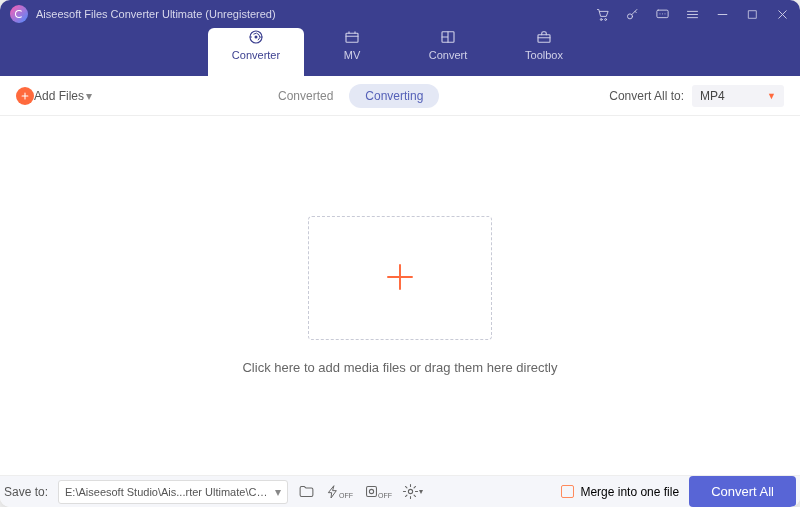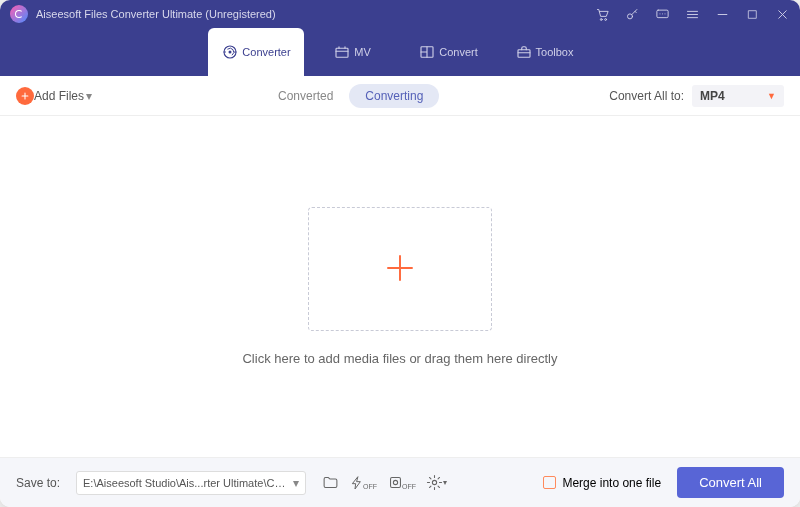--- a/index.html
+++ b/index.html
@@ -6,44 +6,44 @@
 body { background: #f0f0f0; display: flex; align-items: center; justify-content: center; height: 507px; }
 .window { width: 800px; height: 507px; background: #fff; border-radius: 10px; overflow: hidden; display: flex; flex-direction: column; box-shadow: 0 2px 8px rgba(0,0,0,0.1); }
 .titlebar { background: #3b3f8f; height: 76px; position: relative; color: #d0d0e8; }
 .titlebar-top { display: flex; align-items: center; height: 28px; padding: 0 10px; }
 .app-logo { width: 18px; height: 18px; border-radius: 50%; background: linear-gradient(135deg, #ff5db1, #4a8cff); margin-right: 8px; position: relative; }
 .app-logo::after { content: ""; position: absolute; inset: 5px; border: 1.5px solid #fff; border-radius: 50%; border-right-color: transparent; }
 .app-title { font-size: 11px; color: #d8d8ec; flex: 1; }
 .win-controls { display: flex; gap: 14px; align-items: center; }
 .win-controls > span { width: 16px; height: 16px; display: flex; align-items: center; justify-content: center; cursor: pointer; color: #d0d0e8; }
 .tabs { display: flex; justify-content: center; align-items: flex-end; height: 48px; gap: 0; }
-.tab { display: flex; flex-direction: row; align-items: center; justify-content: center; gap: 3px; width: 96px; height: 48px; cursor: pointer; color: #d0d0e8; border-top-left-radius: 6px; border-top-right-radius: 6px; }
+.tab { display: flex; flex-direction: column; align-items: center; justify-content: flex-start; gap: 3px; width: 96px; height: 48px; cursor: pointer; color: #d0d0e8; border-top-left-radius: 6px; border-top-right-radius: 6px; }
 .tab.active { background: #fff; color: #3b3f8f; }
 .tab-icon { width: 18px; height: 18px; display: flex; align-items: center; justify-content: center; }
 .tab-label { font-size: 11px; }
 .toolbar { display: flex; align-items: center; height: 40px; padding: 0 16px; border-bottom: 1px solid #eee; }
 .add-btn { display: flex; align-items: center; gap: 0; cursor: pointer; }
 .plus-circ { width: 18px; height: 18px; border-radius: 50%; background: #ff6a3d; display: flex; align-items: center; justify-content: center; color: #fff; }
 .plus-circ svg { width: 10px; height: 10px; }
 .add-label { color: #555; }
 .chev-sm { color: #888; margin-left: 2px; }
 .status-tabs { margin: 0 auto; display: flex; gap: 0; }
 .status-tab { padding: 5px 16px; border-radius: 12px; color: #888; cursor: pointer; }
 .status-tab.active { background: #e4e8f5; color: #5561b8; }
 .convert-all { display: flex; align-items: center; gap: 8px; }
 .convert-all-label { color: #555; }
-.format-select { background: #f3f3f7; border-radius: 3px; padding: 4px 8px; width: 92px; display: flex; align-items: center; justify-content: space-between; cursor: pointer; font-weight: bold; }
+.format-select { background: #f3f3f7; border-radius: 3px; padding: 4px 8px; width: 92px; display: flex; align-items: center; justify-content: space-between; cursor: pointer; }
 .format-select .val { color: #444; }
 .tri-down { color: #ff6a3d; font-size: 9px; }
 .main { flex: 1; display: flex; flex-direction: column; align-items: center; justify-content: center; }
 .dropzone { width: 184px; height: 124px; border: 1.5px dashed #c8cad6; border-radius: 4px; display: flex; align-items: center; justify-content: center; cursor: pointer; }
 .big-plus { color: #ff6a3d; }
 .big-plus svg { width: 36px; height: 36px; stroke-width: 1.3; }
 .drop-text { margin-top: 20px; color: #666; font-size: 13px; }
-.footer { height: 50px; display: flex; align-items: center; padding: 0 16px; border-top: 1px solid #eee; background: #f5f6fa; gap: 16px; }
+.footer { height: 32px; display: flex; align-items: center; padding: 0 4px; border-top: 1px solid #eee; background: #f5f6fa; gap: 10px; }
 .save-label { color: #555; }
 .path-select { background: #fff; border: 1px solid #ddd; border-radius: 3px; height: 24px; display: flex; align-items: center; padding: 0 6px; width: 230px; justify-content: space-between; }
 .path-val { color: #555; white-space: nowrap; overflow: hidden; text-overflow: ellipsis; font-size: 11px; }
 .footer-icons { display: flex; gap: 10px; align-items: center; }
 .footer-icons span { cursor: pointer; color: #666; display: flex; align-items: center; }
 .spacer { flex: 1; }
 .merge { display: flex; align-items: center; gap: 6px; }
 .checkbox { width: 13px; height: 13px; border: 1.5px solid #ff8a5c; border-radius: 2px; cursor: pointer; }
 .merge-label { color: #000000; }
 .convert-btn { background: #5865d6; color: #fff; border-radius: 4px; padding: 8px 22px; cursor: pointer; font-size: 13px; }

